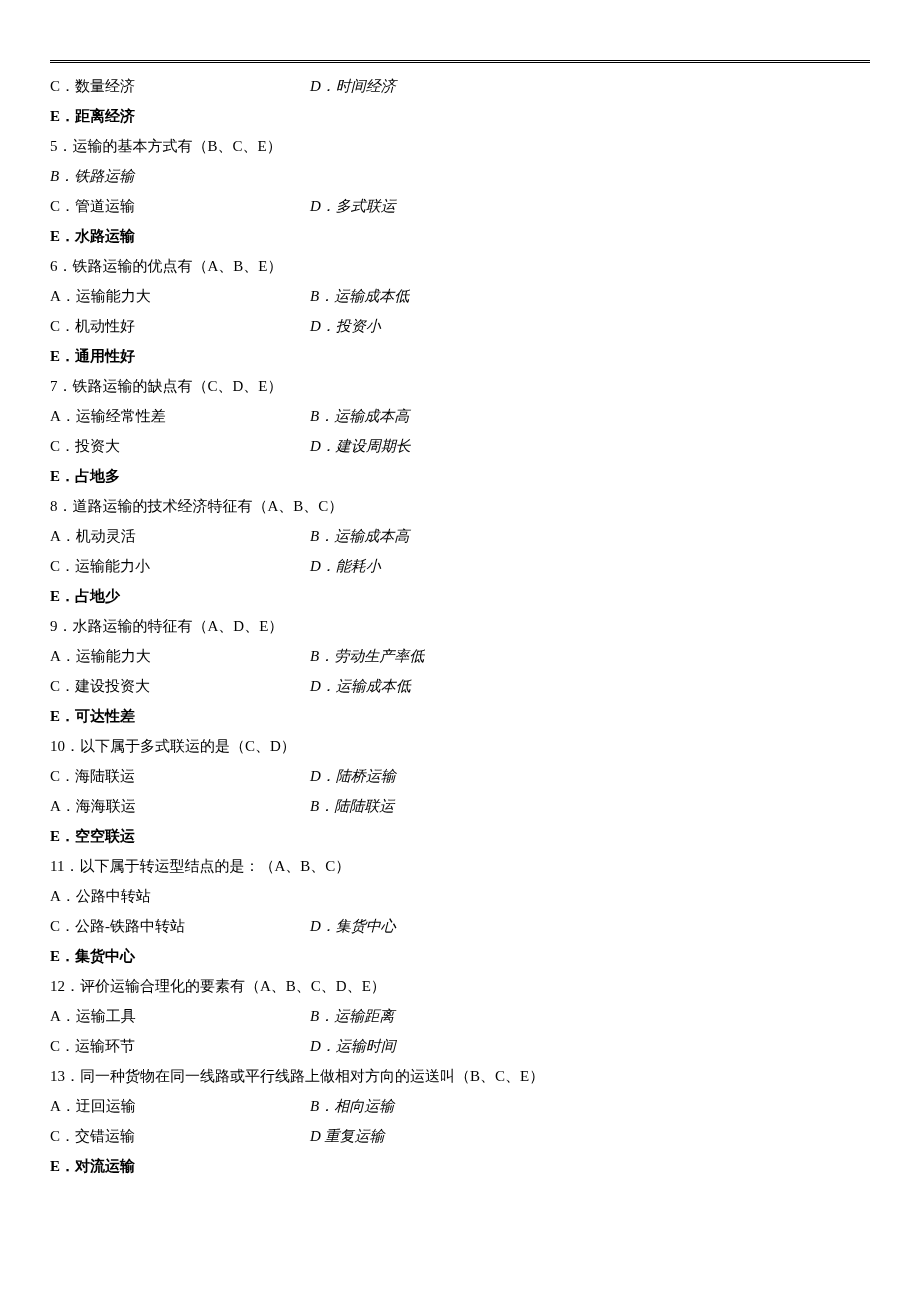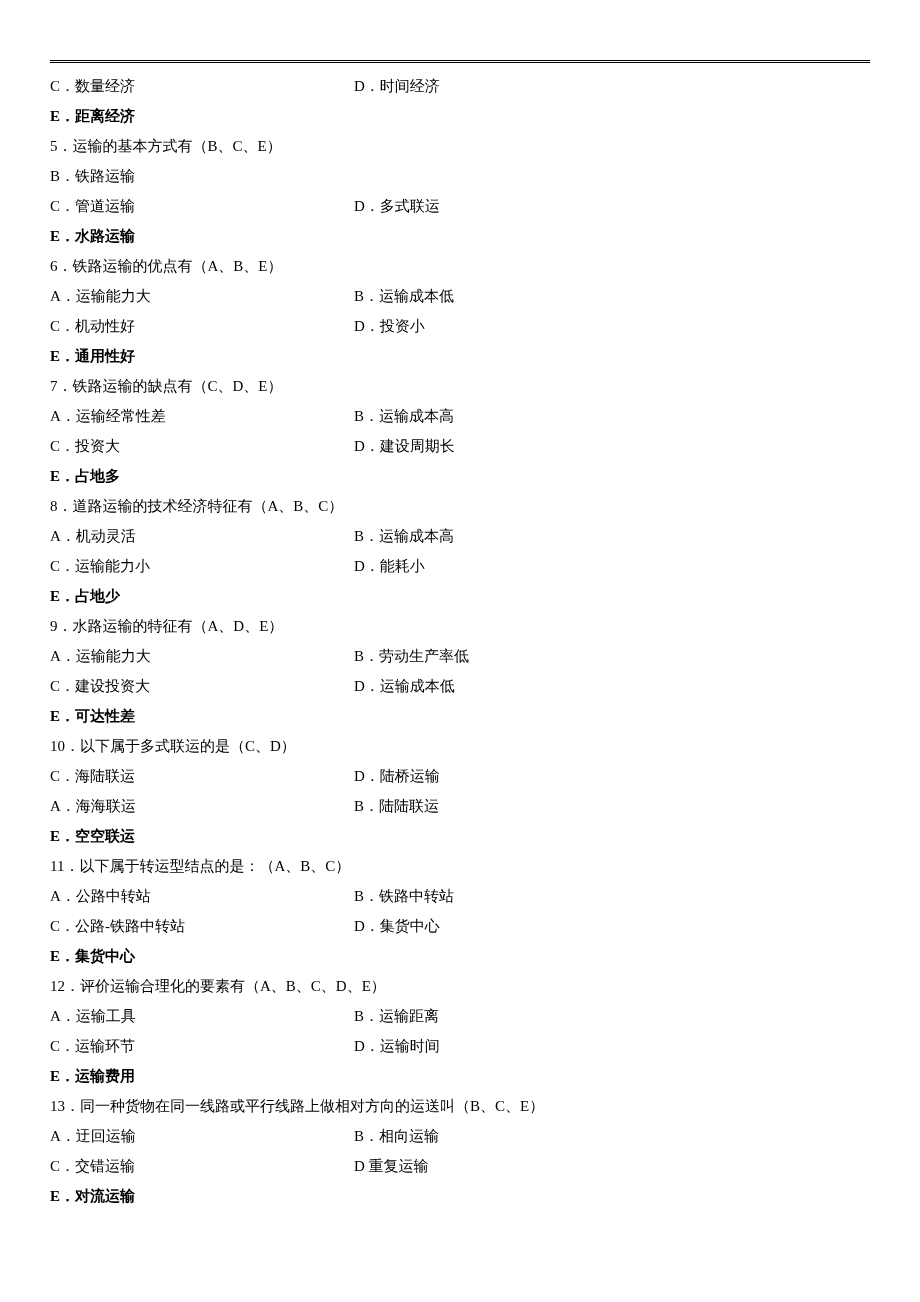--- a/index.html
+++ b/index.html
@@ -23,30 +23,30 @@
       margin-bottom: 8px;
     }
     .question {
       margin-bottom: 0;
     }
     .q-title {
       display: block;
     }
     .options-row {
       display: flex;
-      gap: 44px;
     }
     .option {
       flex: 0 0 auto;
     }
     .col-a {
       width: 260px;
     }
     .col-b {
       flex: 1;
+      font-style: italic;
     }
     .option-e {
       display: block;
       font-weight: bold;
     }
   </style>
 </head>
 <body>
 
 <div class="top-rule"></div>
@@ -130,39 +130,37 @@
         <div class="options-row">
           <span class="option col-a">A．海海联运</span>
           <span class="option col-b">B．陆陆联运</span>
         </div>
         <span class="option-e">E．空空联运</span>
       </div>
       <div class="question">
         <span class="q-title">11．以下属于转运型结点的是：（A、B、C）</span>
         <div class="options-row">
           <span class="option col-a">A．公路中转站</span>
-          <span class="option col-b">B．铁路中转站</span>
         </div>
         <div class="options-row">
           <span class="option col-a">C．公路-铁路中转站</span>
           <span class="option col-b">D．集货中心</span>
         </div>
         <span class="option-e">E．集货中心</span>
       </div>
       <div class="question">
         <span class="q-title">12．评价运输合理化的要素有（A、B、C、D、E）</span>
         <div class="options-row">
           <span class="option col-a">A．运输工具</span>
           <span class="option col-b">B．运输距离</span>
         </div>
         <div class="options-row">
           <span class="option col-a">C．运输环节</span>
           <span class="option col-b">D．运输时间</span>
         </div>
-        <span class="option-e">E．运输费用</span>
       </div>
       <div class="question">
         <span class="q-title">13．同一种货物在同一线路或平行线路上做相对方向的运送叫（B、C、E）</span>
         <div class="options-row">
           <span class="option col-a">A．迂回运输</span>
           <span class="option col-b">B．相向运输</span>
         </div>
         <div class="options-row">
           <span class="option col-a">C．交错运输</span>
           <span class="option col-b">D 重复运输</span>

